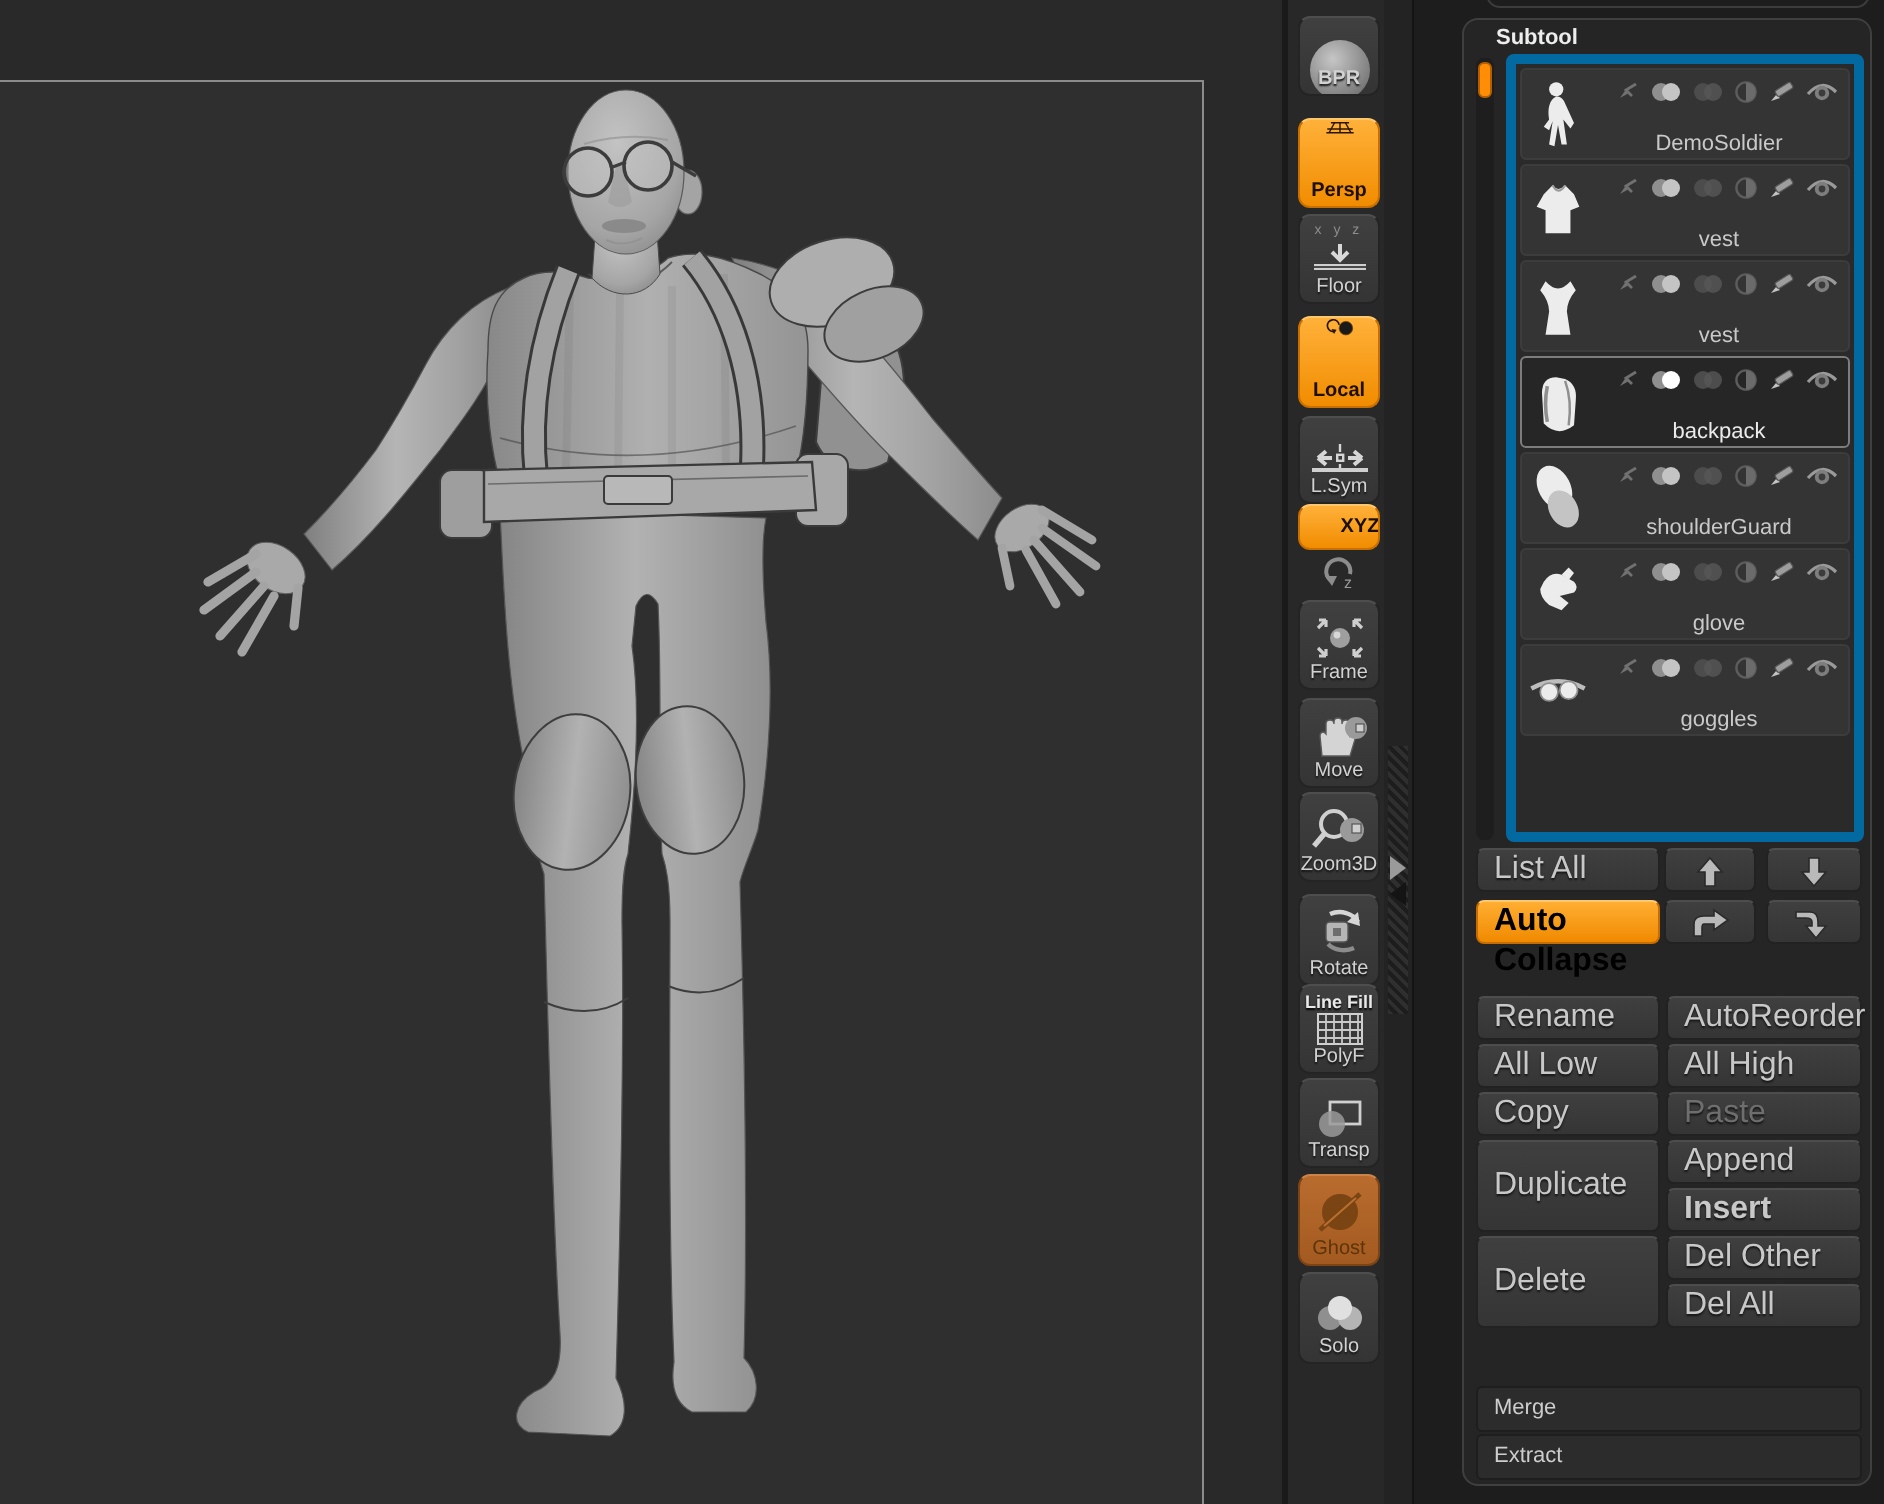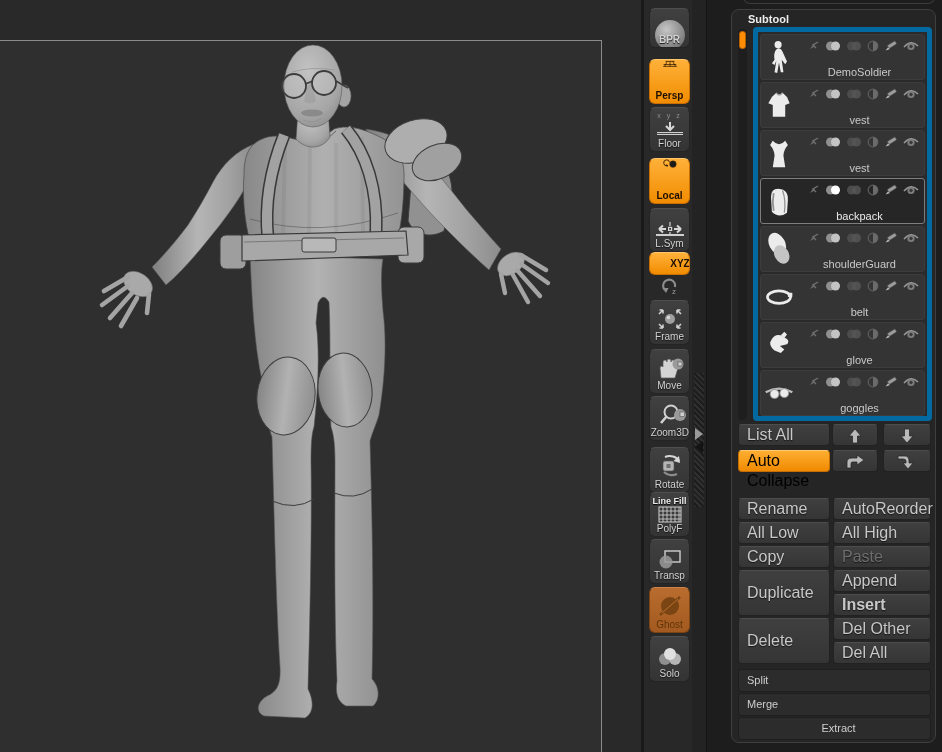--- a/index.html
+++ b/index.html
@@ -82,21 +82,21 @@
   .pal-btn{
     position:absolute;box-sizing:border-box;height:22px;
     background:linear-gradient(#3f3f3f,#353535);
     border:1px solid #222;border-top-color:#4d4d4d;border-radius:4px;
     font-size:16px;color:#c8c8c8;line-height:20px;padding-left:8px;
     text-shadow:0 1px 1px #151515;
   }
   .pal-btn.center{padding-left:0;text-align:center;}
   .pal-btn.orange{
     background:linear-gradient(#ffae33,#f08a00);border-color:#c66d00;border-top-color:#ffc96f;
-    color:#000;font-weight:normal;text-shadow:none;
+    color:#000;font-weight:bold;text-shadow:none;
   }
   .pal-btn.disabled{color:#6e6e6e;}
   .pal-btn.tall{height:46px;line-height:44px;}
   .pal-btn svg{display:block;margin:3px auto 0;}
   .section-bar{
     position:absolute;left:6px;width:193px;height:23px;box-sizing:border-box;
     background:#2c2c2c;border:1px solid #1e1e1e;border-radius:3px;
     font-size:11px;color:#cdcdcd;line-height:21px;padding-left:8px;
   }
   .colL{left:6px;width:92px;}
@@ -373,21 +373,21 @@
 
   <div class="tb-btn" style="top:349px;height:45px;">
     <svg class="tb-icn" width="30" height="24" viewBox="0 0 30 24">
       <path d="M6,22 L5,12 Q5,10 7,10 L8,11 L8,6 Q8,4 10,4 Q12,4 12,6 L12,5 Q12,3 14,3 Q16,3 16,5 L16,6 Q16,4 18,4 Q20,4 20,7 L20,12 Q22,10 23,12 L20,22 Z" fill="#d4d4d4" stroke="#5a5a5a" stroke-width=".7"></path>
       <circle cx="23" cy="8" r="5.5" fill="#9a9a9a"></circle>
         <rect x="23" y="6" width="4" height="4" fill="#cfcfcf" stroke="#555" stroke-width=".6"></rect>
     </svg>
     <span class="tb-label">Move</span>
   </div>
 
-  <div class="tb-btn" style="top:396px;height:45px;align-items:flex-end;">
+  <div class="tb-btn" style="top:396px;height:45px;">
     <svg class="tb-icn" width="30" height="24" viewBox="0 0 30 24">
       <circle cx="12" cy="9" r="6.5" fill="none" stroke="#d0d0d0" stroke-width="2"></circle>
       <path d="M7.5,13.5 L2,20" stroke="#d0d0d0" stroke-width="2.6"></path>
       <circle cx="21" cy="12" r="6" fill="#9a9a9a"></circle>
         <rect x="21" y="9" width="4.5" height="4.5" fill="#cfcfcf" stroke="#555" stroke-width=".6"></rect>
     </svg>
     <span class="tb-label">Zoom3D</span>
   </div>
 
   <div class="tb-btn" style="top:447px;height:46px;">
@@ -585,46 +585,20 @@
       <svg width="14" height="12">
               <use href="#ic-brush"></use>
             </svg>
       <svg width="16" height="12">
               <use href="#ic-eye"></use>
             </svg>
     </div>
     <div class="st-label">shoulderGuard</div>
   </div>
 
-  <div class="st-row">
-    <svg class="st-thumb" width="32" height="42">
-            <use href="#th5"></use>
-          </svg>
-    <div class="st-icons">
-      <svg width="12" height="12">
-              <use href="#ic-arrow"></use>
-            </svg>
-      <svg width="16" height="12">
-              <use href="#ic-pp"></use>
-            </svg>
-      <svg width="16" height="12">
-              <use href="#ic-dim"></use>
-            </svg>
-      <svg width="12" height="12">
-              <use href="#ic-half"></use>
-            </svg>
-      <svg width="14" height="12">
-              <use href="#ic-brush"></use>
-            </svg>
-      <svg width="16" height="12">
-              <use href="#ic-eye"></use>
-            </svg>
-    </div>
-    <div class="st-label">belt</div>
-  </div>
 
   <div class="st-row">
     <svg class="st-thumb" width="32" height="42">
             <use href="#th6"></use>
           </svg>
     <div class="st-icons">
       <svg width="12" height="12">
               <use href="#ic-arrow"></use>
             </svg>
       <svg width="16" height="12">
@@ -708,17 +682,16 @@
     <div class="pal-btn colR disabled" style="top:536px;">Paste</div>
 
     <div class="pal-btn colL tall" style="top:560px;">Duplicate</div>
     <div class="pal-btn colR" style="top:560px;">Append</div>
     <div class="pal-btn colR" style="top:584px;font-weight:bold;">Insert</div>
 
     <div class="pal-btn colL tall" style="top:608px;">Delete</div>
     <div class="pal-btn colR" style="top:608px;">Del Other</div>
     <div class="pal-btn colR" style="top:632px;">Del All</div>
 
-    <div class="section-bar" style="top:659px;">Split</div>
     <div class="section-bar" style="top:683px;">Merge</div>
-    <div class="section-bar" style="top:707px;text-align:center;">Extract</div>
+    <div class="section-bar" style="top:707px;">Extract</div>
   </div>
 </div>
 
 </body></html>

